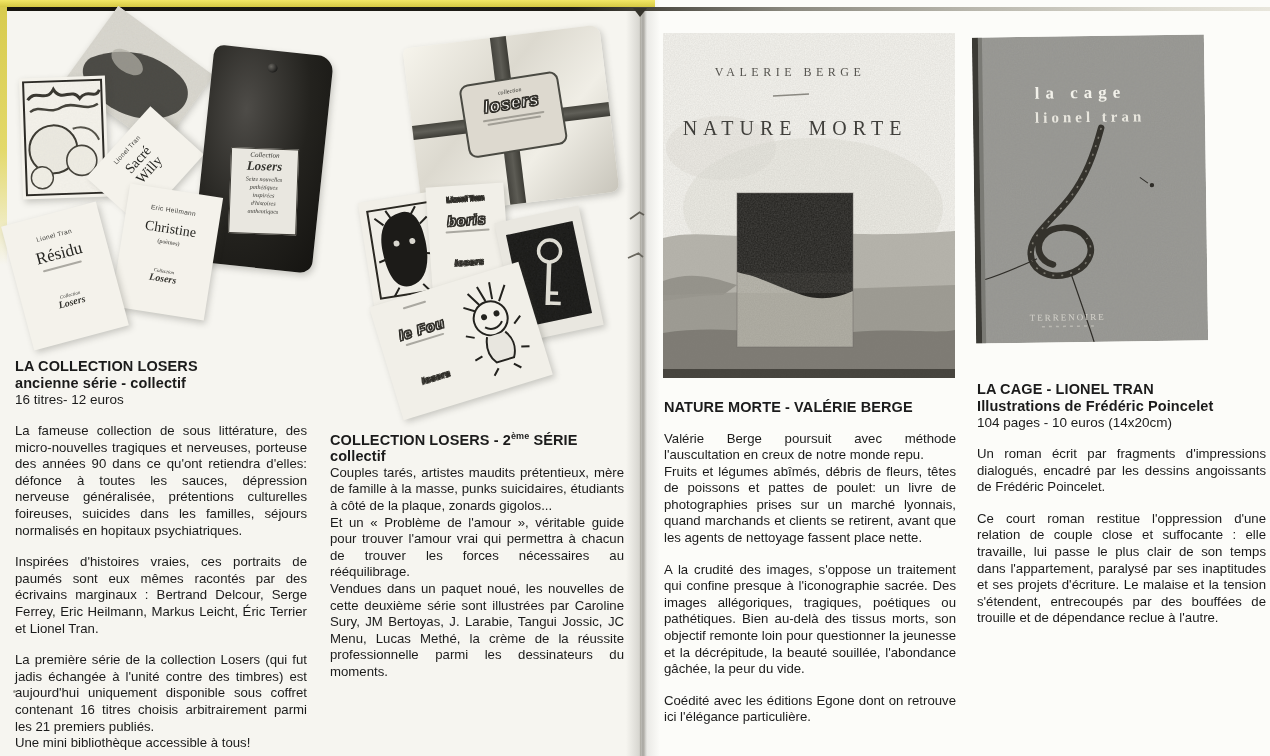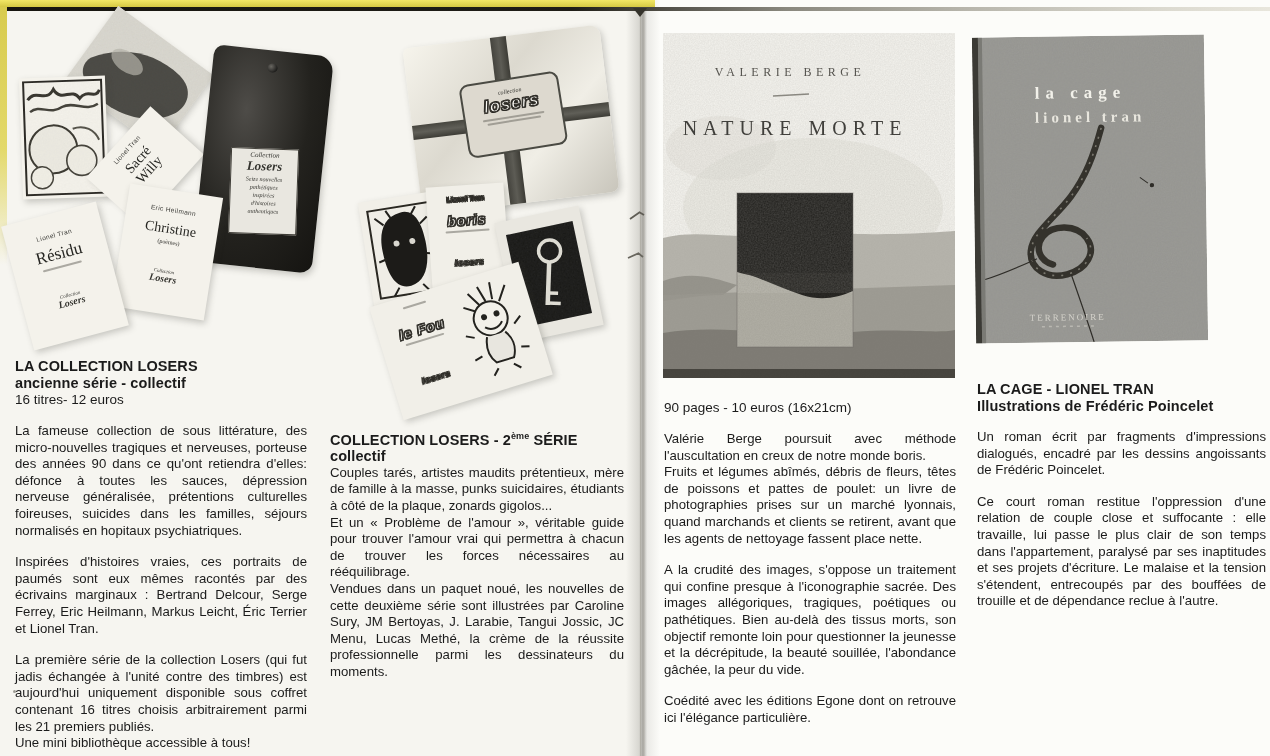--- a/index.html
+++ b/index.html
@@ -267,27 +267,28 @@
 
   <section class="col" style="left:330px;top:428px;width:294px">
     <h2 class="ct"><span>COLLECTION LOSERS - 2</span><sup>ème</sup><span> SÉRIE</span></h2>
     <h3 class="cs">collectif</h3>
     <p class="p">Couples tarés, artistes maudits prétentieux, mère de famille à la masse, punks suicidaires, étudiants à côté de la plaque, zonards gigolos...</p>
     <p class="p">Et un « Problème de l'amour », véritable guide pour trouver l'amour vrai qui permettra à chacun de trouver les forces nécessaires au rééquilibrage.</p>
     <p class="p">Vendues dans un paquet noué, les nouvelles de cette deuxième série sont illustrées par Caroline Sury, JM Bertoyas, J. Larabie, Tangui Jossic, JC Menu, Lucas Methé, la crème de la réussite professionnelle parmi les dessinateurs du moments.</p>
   </section>
 
   <section class="col" style="left:664px;top:399px;width:292px">
-    <div class="cp">90 pages - 10 euros (16x21cm)</div>
-    <p class="p g">Valérie Berge poursuit avec méthode l'auscultation en creux de notre monde boris.</p>
+    <h2 class="ct">NATURE MORTE - VALÉRIE BERGE</h2>
+    <p class="p g">Valérie Berge poursuit avec méthode l'auscultation en creux de notre monde repu.</p>
     <p class="p">Fruits et légumes abîmés, débris de fleurs, têtes de poissons et pattes de poulet: un livre de photographies prises sur un marché lyonnais, quand marchands et clients se retirent, avant que les agents de nettoyage fassent place nette.</p>
     <p class="p g">A la crudité des images, s'oppose un traitement qui confine presque à l'iconographie sacrée. Des images allégoriques, tragiques, poétiques ou pathétiques. Bien au-delà des tissus morts, son objectif remonte loin pour questionner la jeunesse et la décrépitude, la beauté souillée, l'abondance gâchée, la peur du vide.</p>
     <p class="p g">Coédité avec les éditions Egone dont on retrouve ici l'élégance particulière.</p>
   </section>
 
   <section class="col" style="left:977px;top:381px;width:289px">
     <h2 class="ct">LA CAGE - LIONEL TRAN</h2>
     <h3 class="cs">Illustrations de Frédéric Poincelet</h3>
+    <div class="cp">104 pages - 10 euros (14x20cm)</div>
     <p class="p g">Un roman écrit par fragments d'impressions dialogués, encadré par les dessins angoissants de Frédéric Poincelet.</p>
     <p class="p g">Ce court roman restitue l'oppression d'une relation de couple close et suffocante : elle travaille, lui passe le plus clair de son temps dans l'appartement, paralysé par ses inaptitudes et ses projets d'écriture. Le malaise et la tension s'étendent, entrecoupés par des bouffées de trouille et de dépendance reclue à l'autre.</p>
   </section>
 
 </div>
 
 </body></html>

